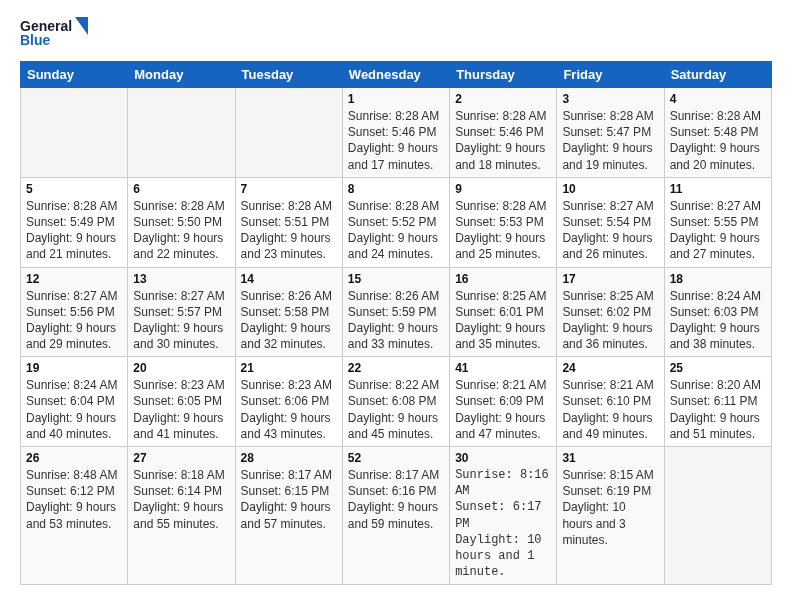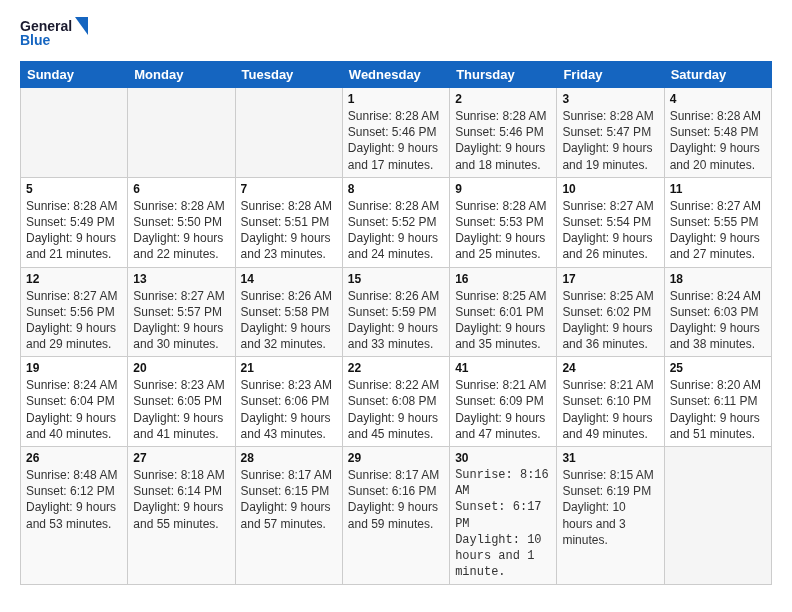--- a/index.html
+++ b/index.html
@@ -292,21 +292,21 @@
 Sunset: 6:14 PM
 Daylight: 9 hours and 55 minutes.</div>
           </td>
           <td>
             <span class="day-num">28</span>
             <div class="day-info" style="white-space: pre-line;">Sunrise: 8:17 AM
 Sunset: 6:15 PM
 Daylight: 9 hours and 57 minutes.</div>
           </td>
           <td>
-            <span class="day-num">29</span>
+            <span class="day-num">52</span>
             <div class="day-info" style="white-space: pre-line;">Sunrise: 8:17 AM
 Sunset: 6:16 PM
 Daylight: 9 hours and 59 minutes.</div>
           </td>
           <td>
             <span class="day-num">30</span>
             <div class="day-info" style="white-space: pre-line; font-family: Liberation Mono, monospace;">Sunrise: 8:16 AM
 Sunset: 6:17 PM
 Daylight: 10 hours and 1 minute.</div>
           </td>

